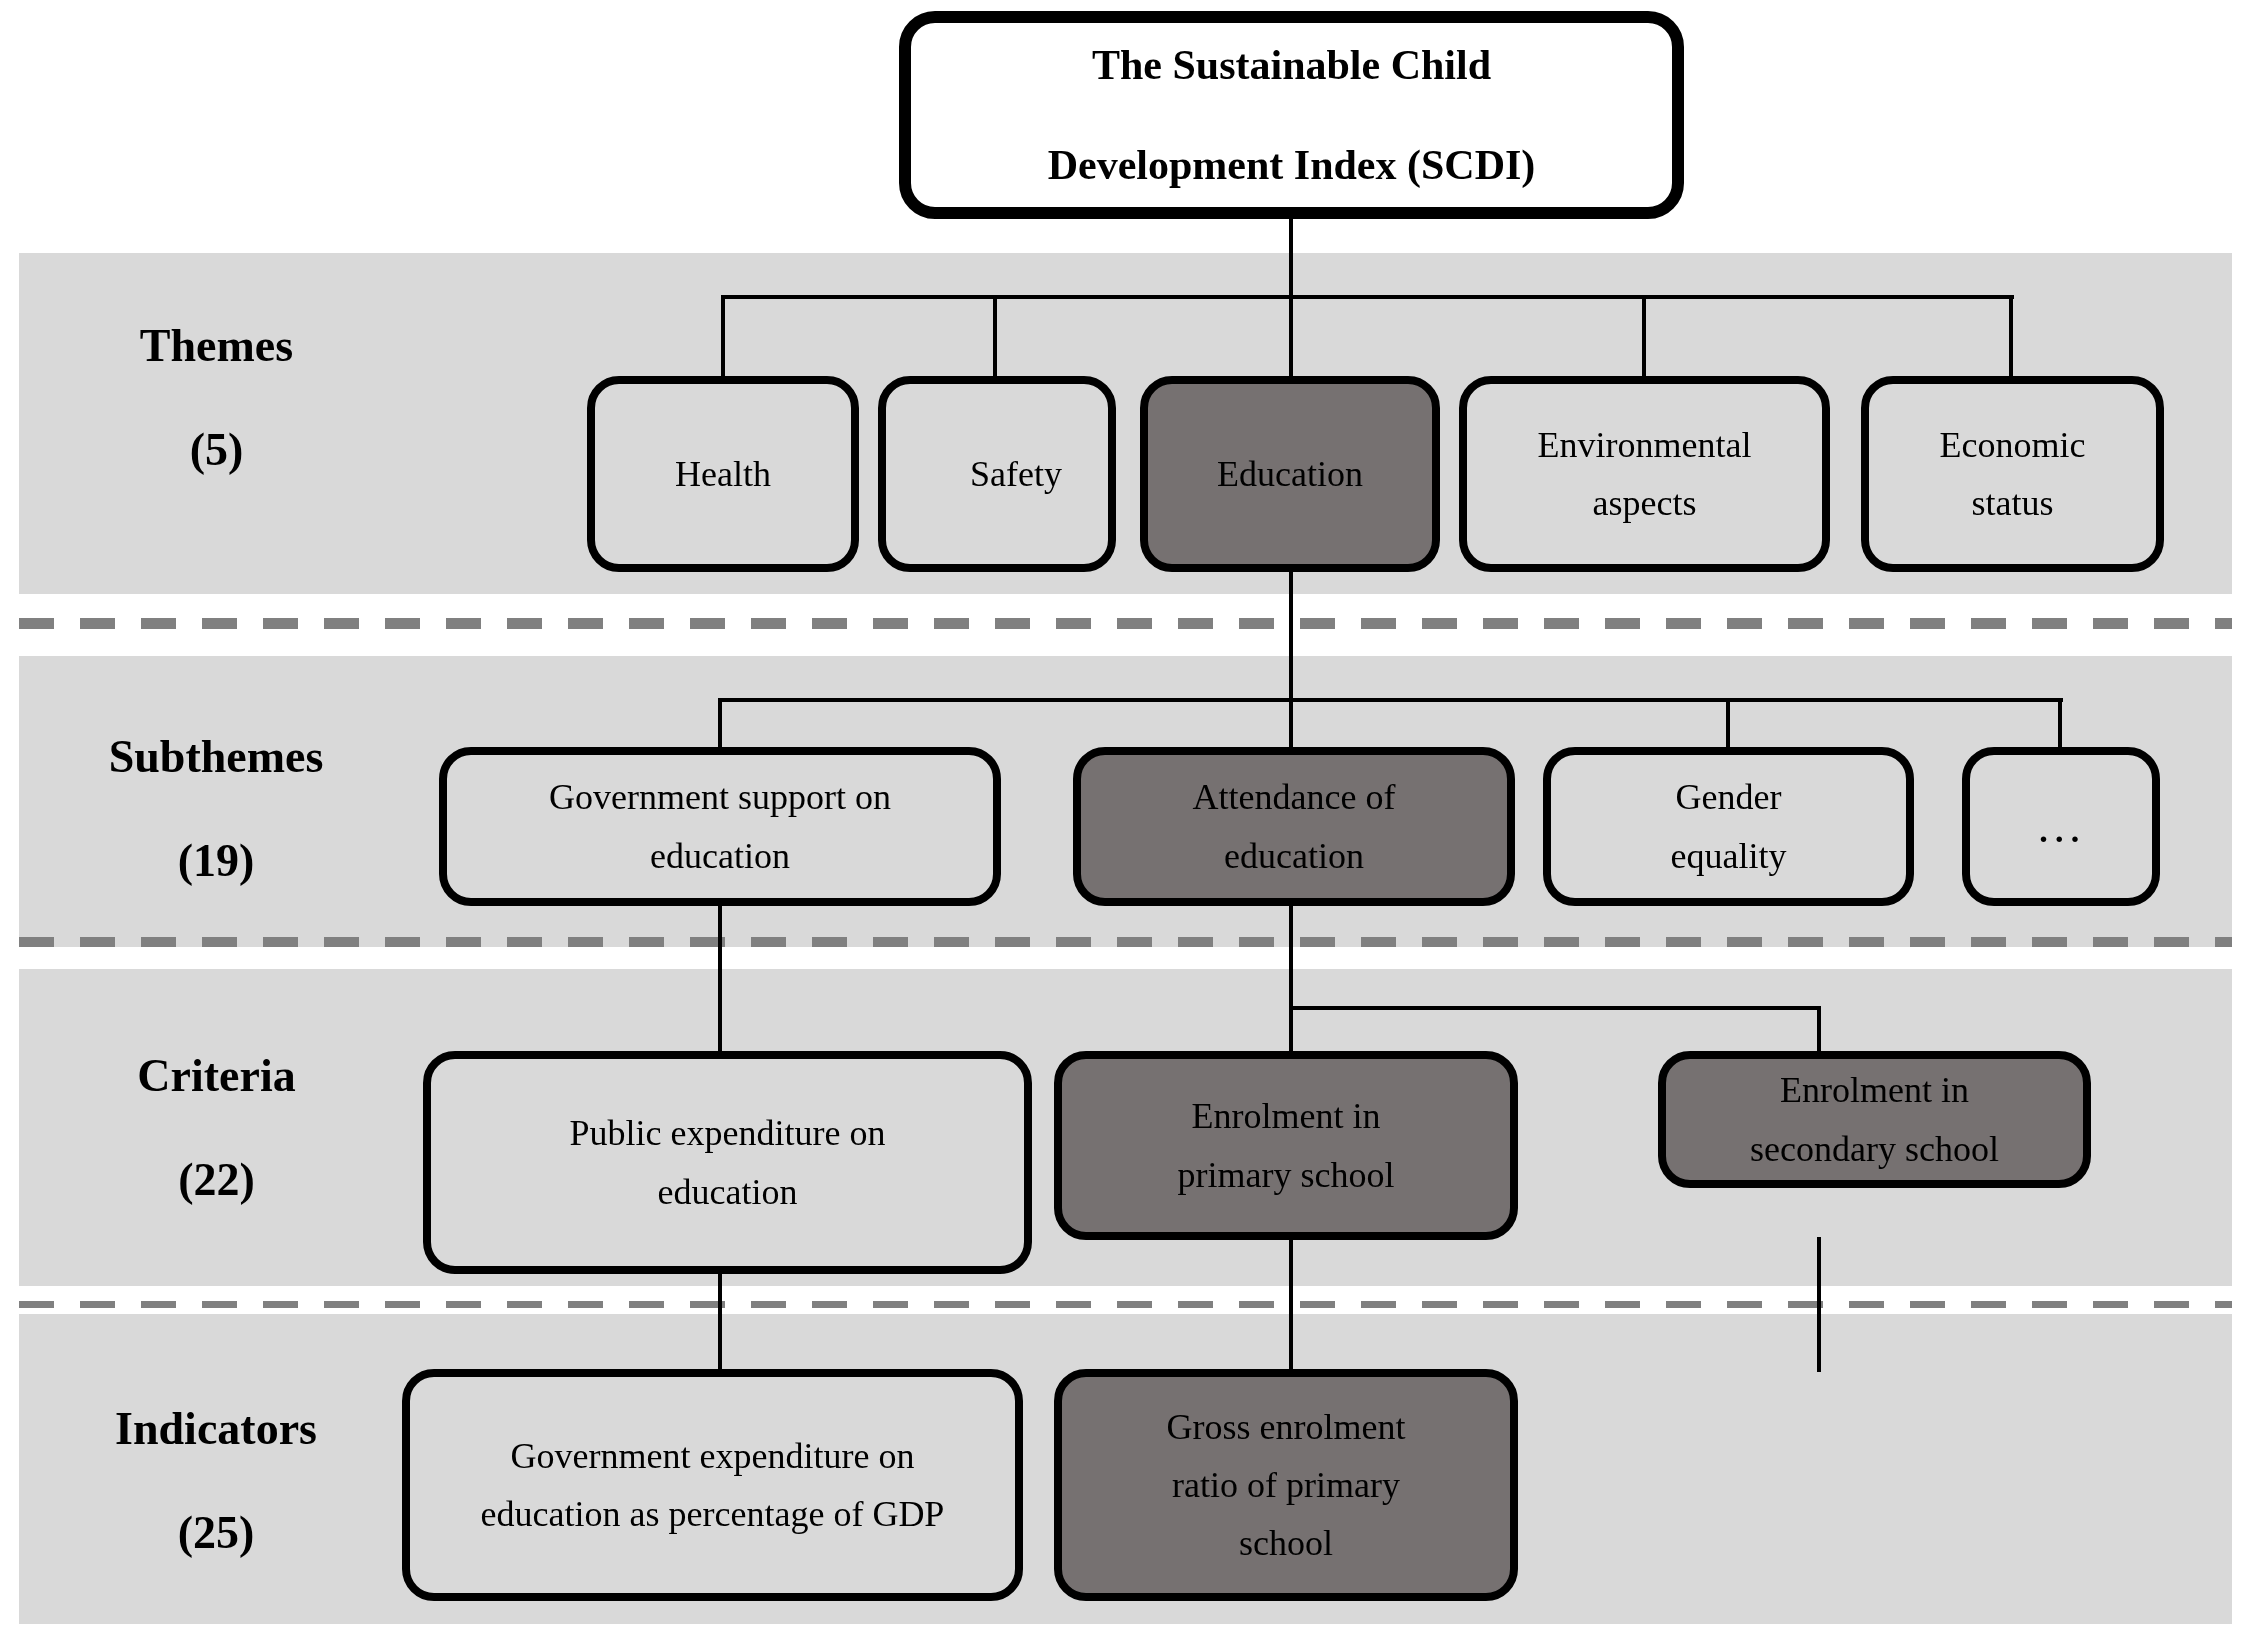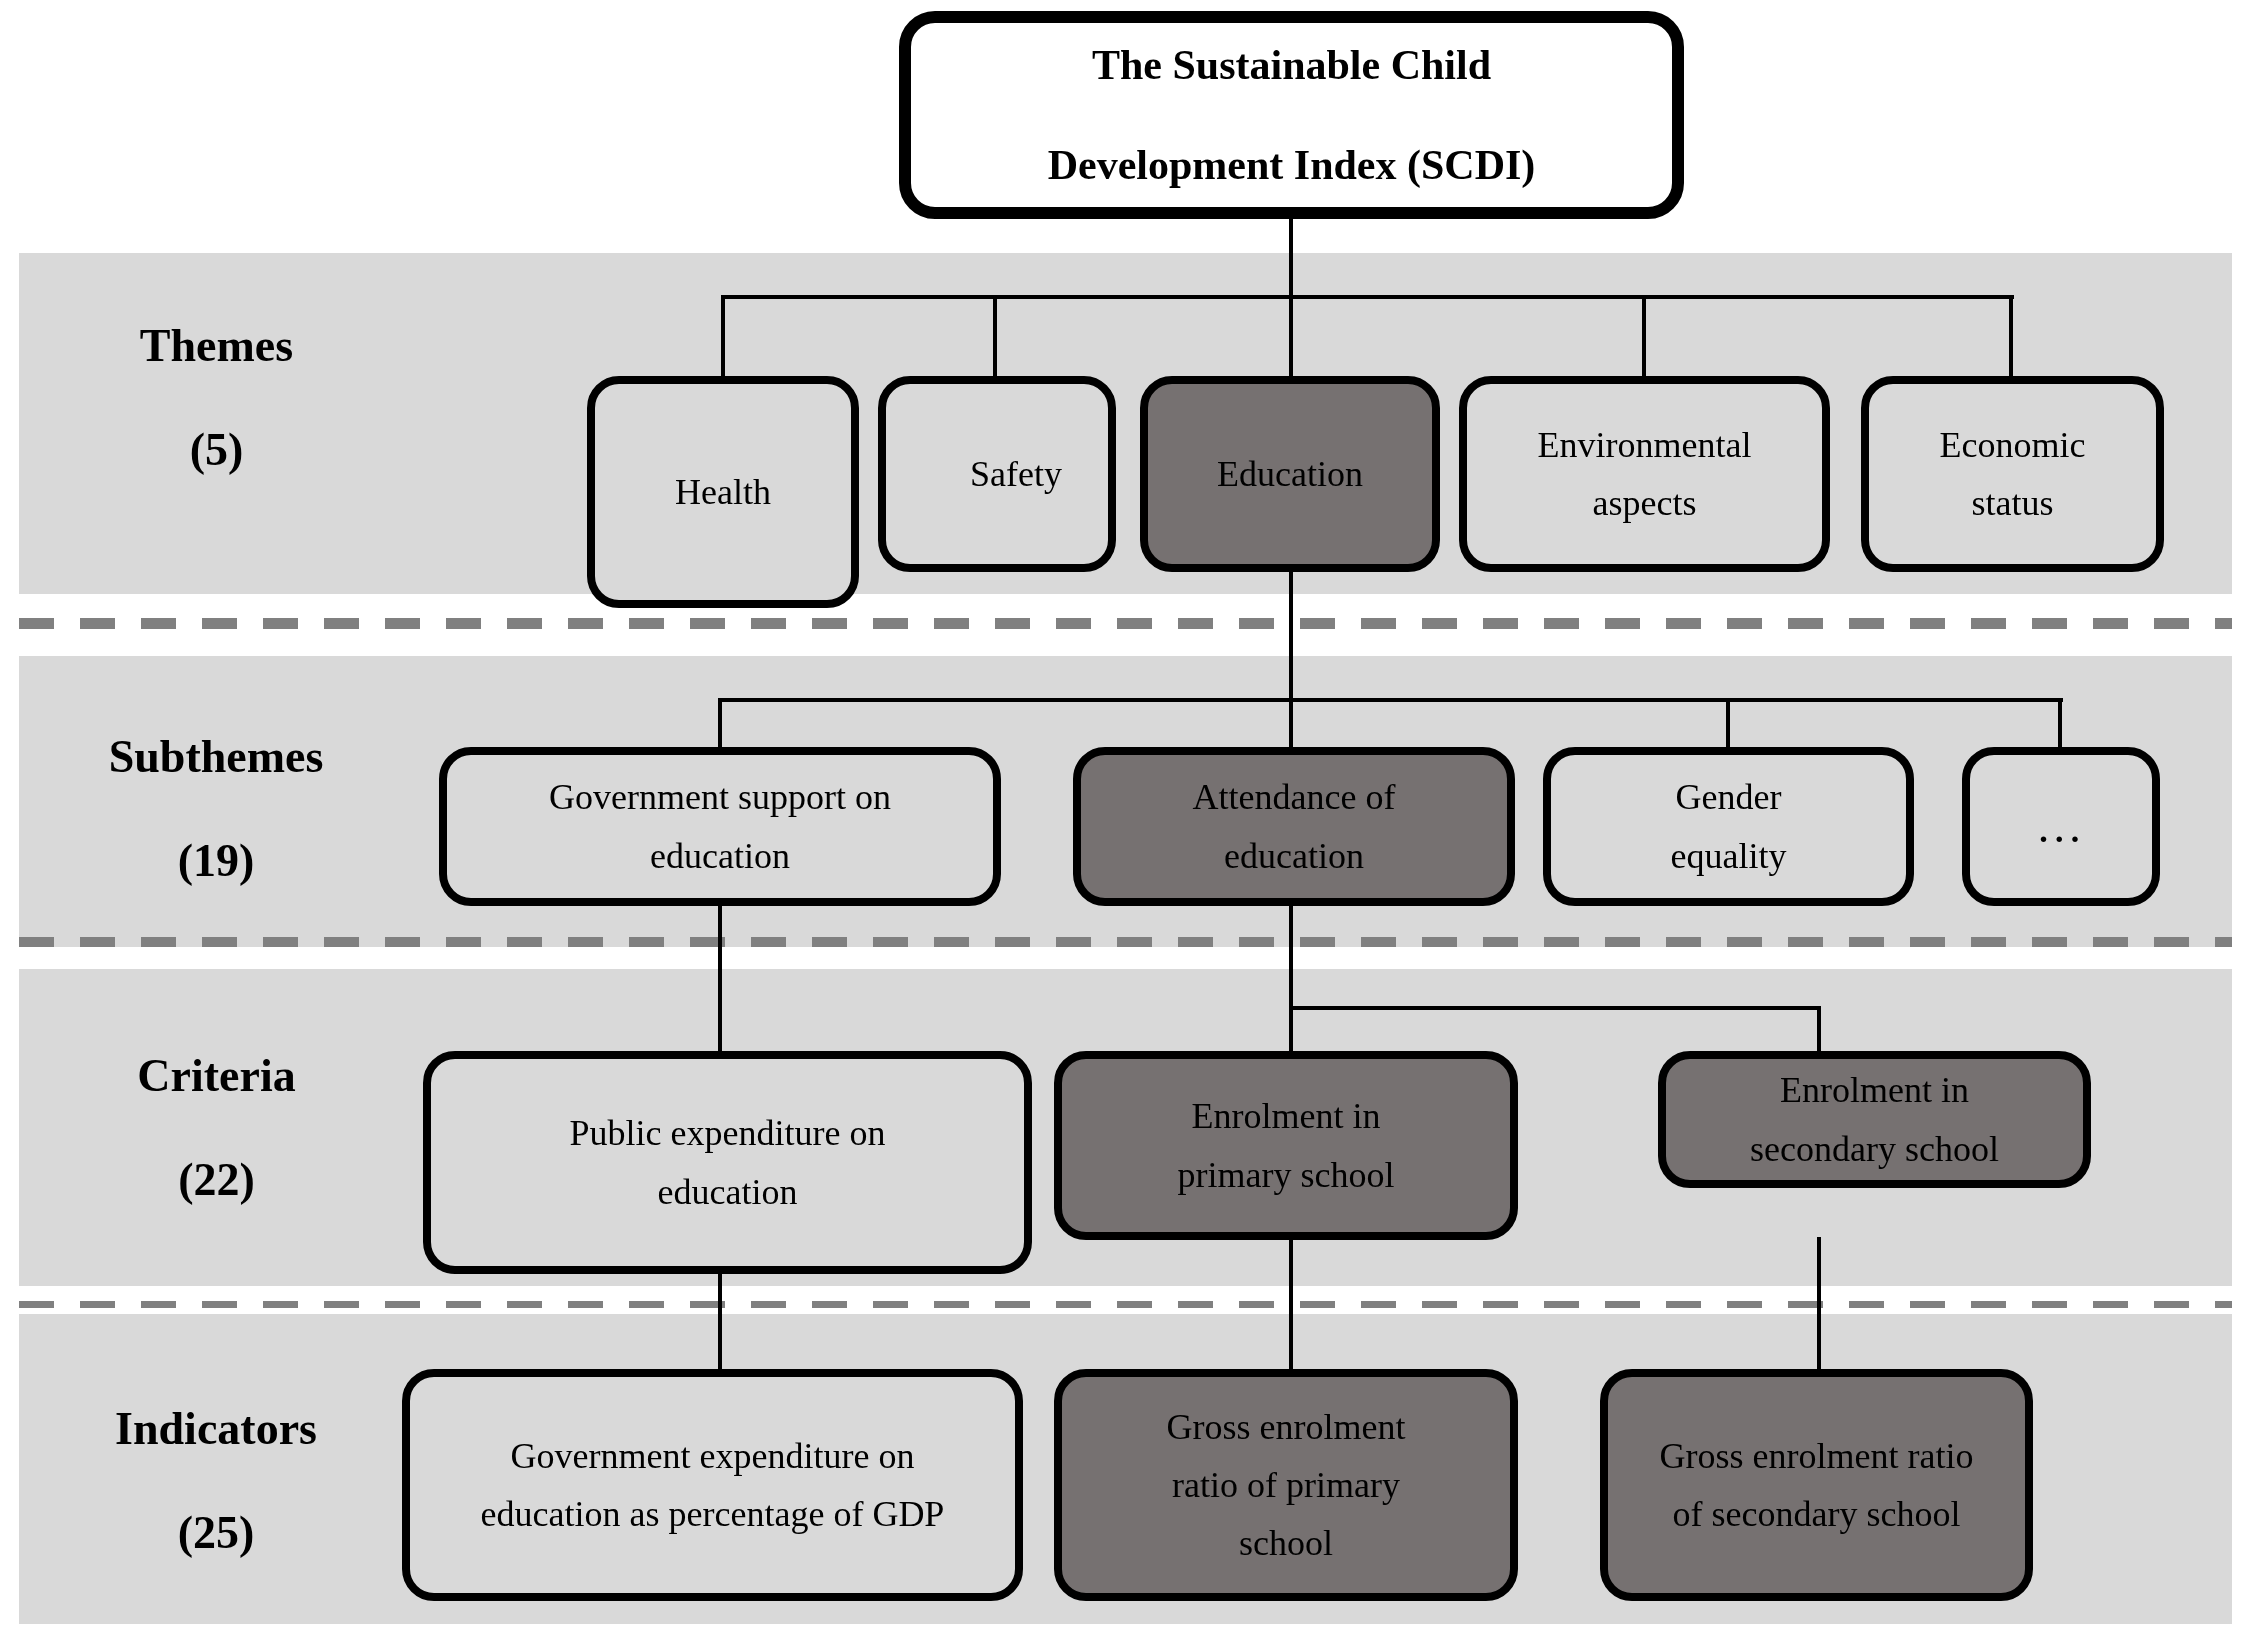--- a/index.html
+++ b/index.html
@@ -107,21 +107,21 @@
   </div>
   <div class="row-label" style="left:93px;top:1051px;width:247px;">
     <span>Criteria</span>
     <span class="count">(22)</span>
   </div>
   <div class="row-label" style="left:74px;top:1404px;width:284px;">
     <span>Indicators</span>
     <span class="count">(25)</span>
   </div>
 
-  <div class="node" style="left:587px;top:376px;width:272px;height:232px;">
+  <div class="node" style="left:587px;top:376px;width:272px;height:196px;">
     <span class="txt">Health</span>
   </div>
   <div class="node" style="left:878px;top:376px;width:238px;height:196px;padding-left:38px;">
     <span class="txt">Safety</span>
   </div>
   <div class="node dark" style="left:1140px;top:376px;width:300px;height:196px;">
     <span class="txt">Education</span>
   </div>
   <div class="node" style="left:1459px;top:376px;width:371px;height:196px;">
     <span class="txt" style="max-width:266px;">Environmental aspects</span>
@@ -152,18 +152,15 @@
   <div class="node dark" style="left:1640px;top:1051px;width:433px;height:137px;margin-left:18px;">
     <span class="txt" style="max-width:321px;">Enrolment in secondary school</span>
   </div>
 
   <div class="node" style="left:402px;top:1369px;width:621px;height:232px;">
     <span class="txt" style="max-width:513px;">Government expenditure on education as percentage of GDP</span>
   </div>
   <div class="node dark" style="left:1054px;top:1369px;width:464px;height:232px;">
     <span class="txt" style="max-width:303px;">Gross enrolment ratio of primary school</span>
   </div>
-  <div class="node dark" style="left:1600px;top:1369px;width:433px;height:232px;">
-    <span class="txt" style="max-width:337px;">Gross enrolment ratio of secondary school</span>
-  </div>
 
 </div>
 
 
 </body></html>

